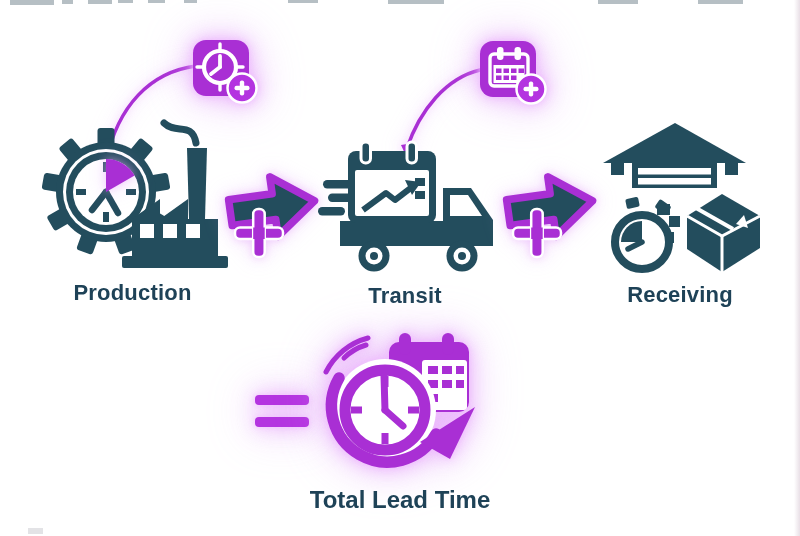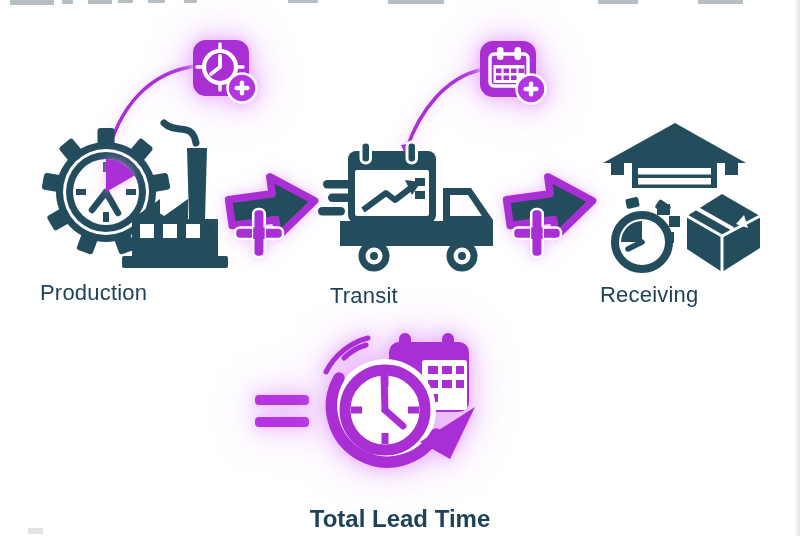--- a/index.html
+++ b/index.html
@@ -17,26 +17,26 @@
   svg{overflow:visible;display:block;}
   .f-teal{fill:var(--teal);}
   .s-teal{stroke:var(--teal);}
   .f-purple{fill:var(--purple);}
   .s-purple{stroke:var(--purple);}
   .f-pb{fill:var(--purple-bright);}
   .f-white{fill:#ffffff;}
   .s-white{stroke:#ffffff;}
   .none{fill:none;}
   .stage-label{
-    position:absolute;font-weight:normal;
+    position:absolute;text-align:center;font-weight:bold;
     font-size:22px;color:var(--label-text);letter-spacing:.2px;
   }
   .total-label{
     position:absolute;text-align:center;font-weight:bold;
-    font-size:24px;color:var(--label-text);margin-top:19px;
+    font-size:24px;color:var(--label-text);
   }
   .glow-strong{filter:drop-shadow(0 0 3px rgba(240,190,255,.95)) drop-shadow(0 0 10px rgba(228,160,250,.7)) drop-shadow(0 0 22px rgba(220,150,248,.4));}
   .glow-soft{filter:drop-shadow(0 0 4px rgba(230,170,250,.55)) drop-shadow(0 0 10px rgba(225,160,248,.3));}
   .artifact{position:absolute;top:0;height:4px;background:rgba(62,86,100,.38);}
   .edge-right{position:absolute;right:0;top:0;width:6px;height:536px;
     background:linear-gradient(to right,rgba(214,196,210,0),rgba(205,185,200,.45));}
   .corner-mark{position:absolute;left:28px;top:528px;width:15px;height:6px;background:rgba(200,200,206,.5);}
 </style>
 </head>
 <body>

